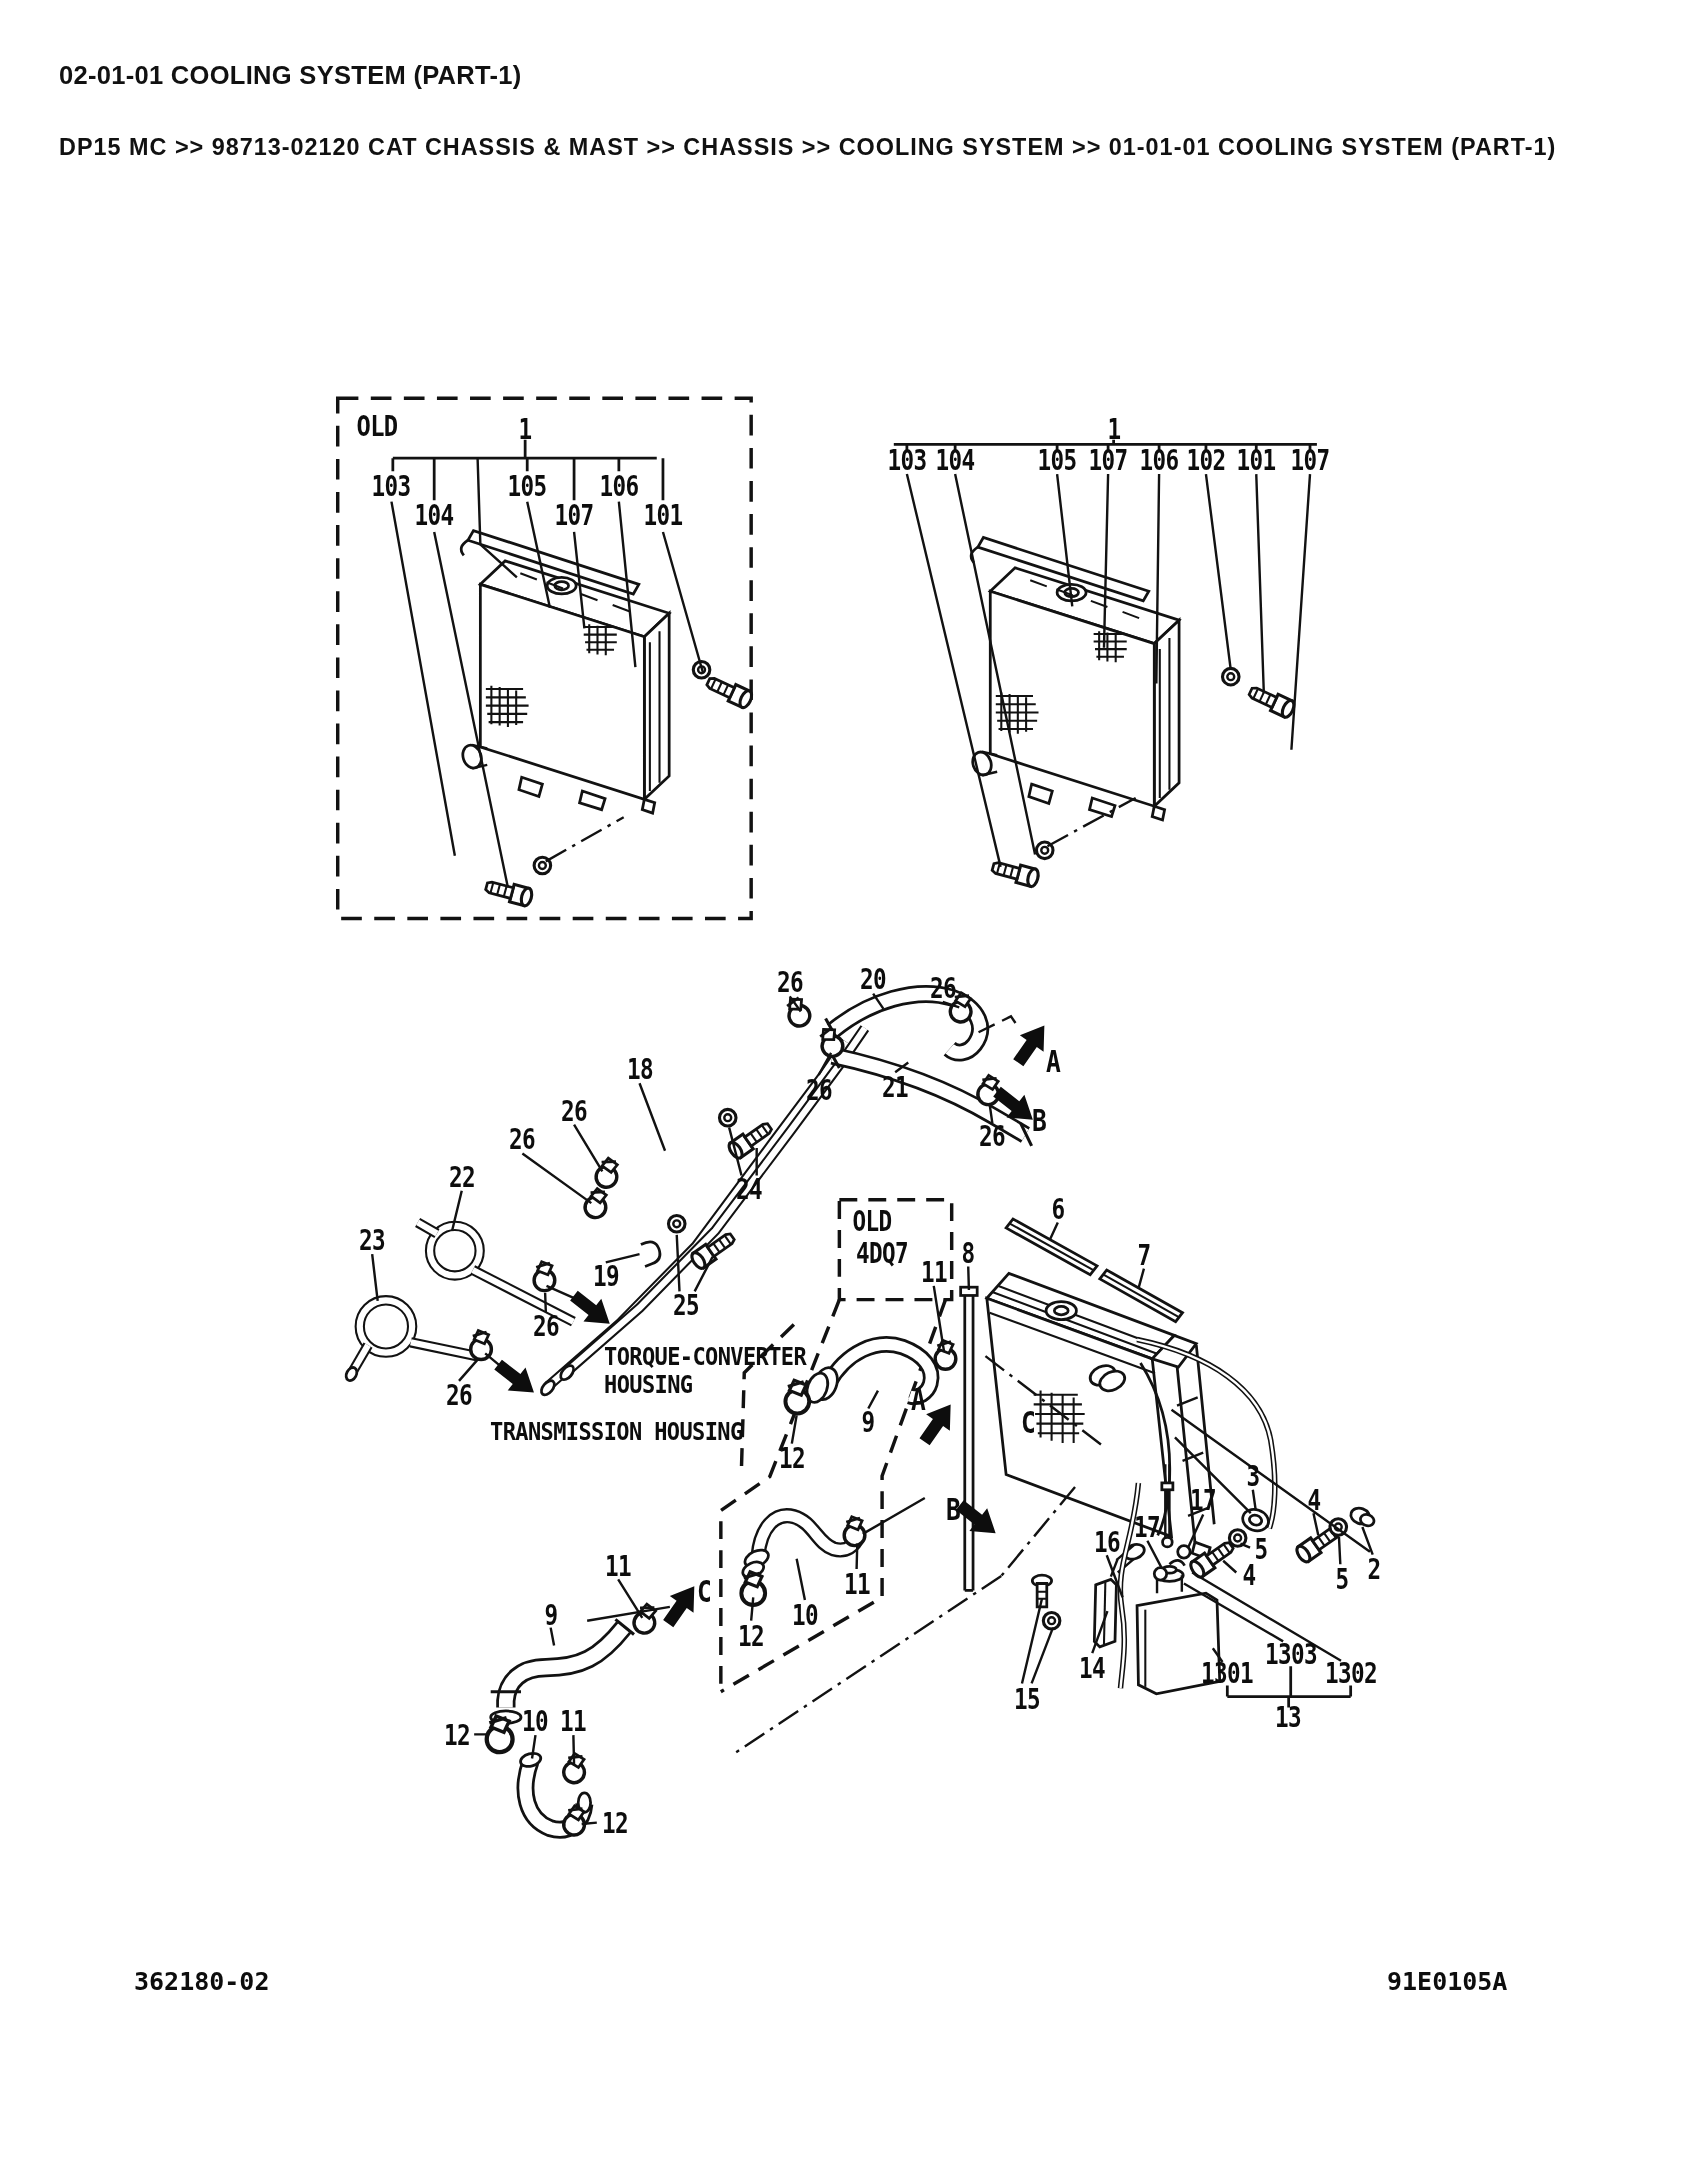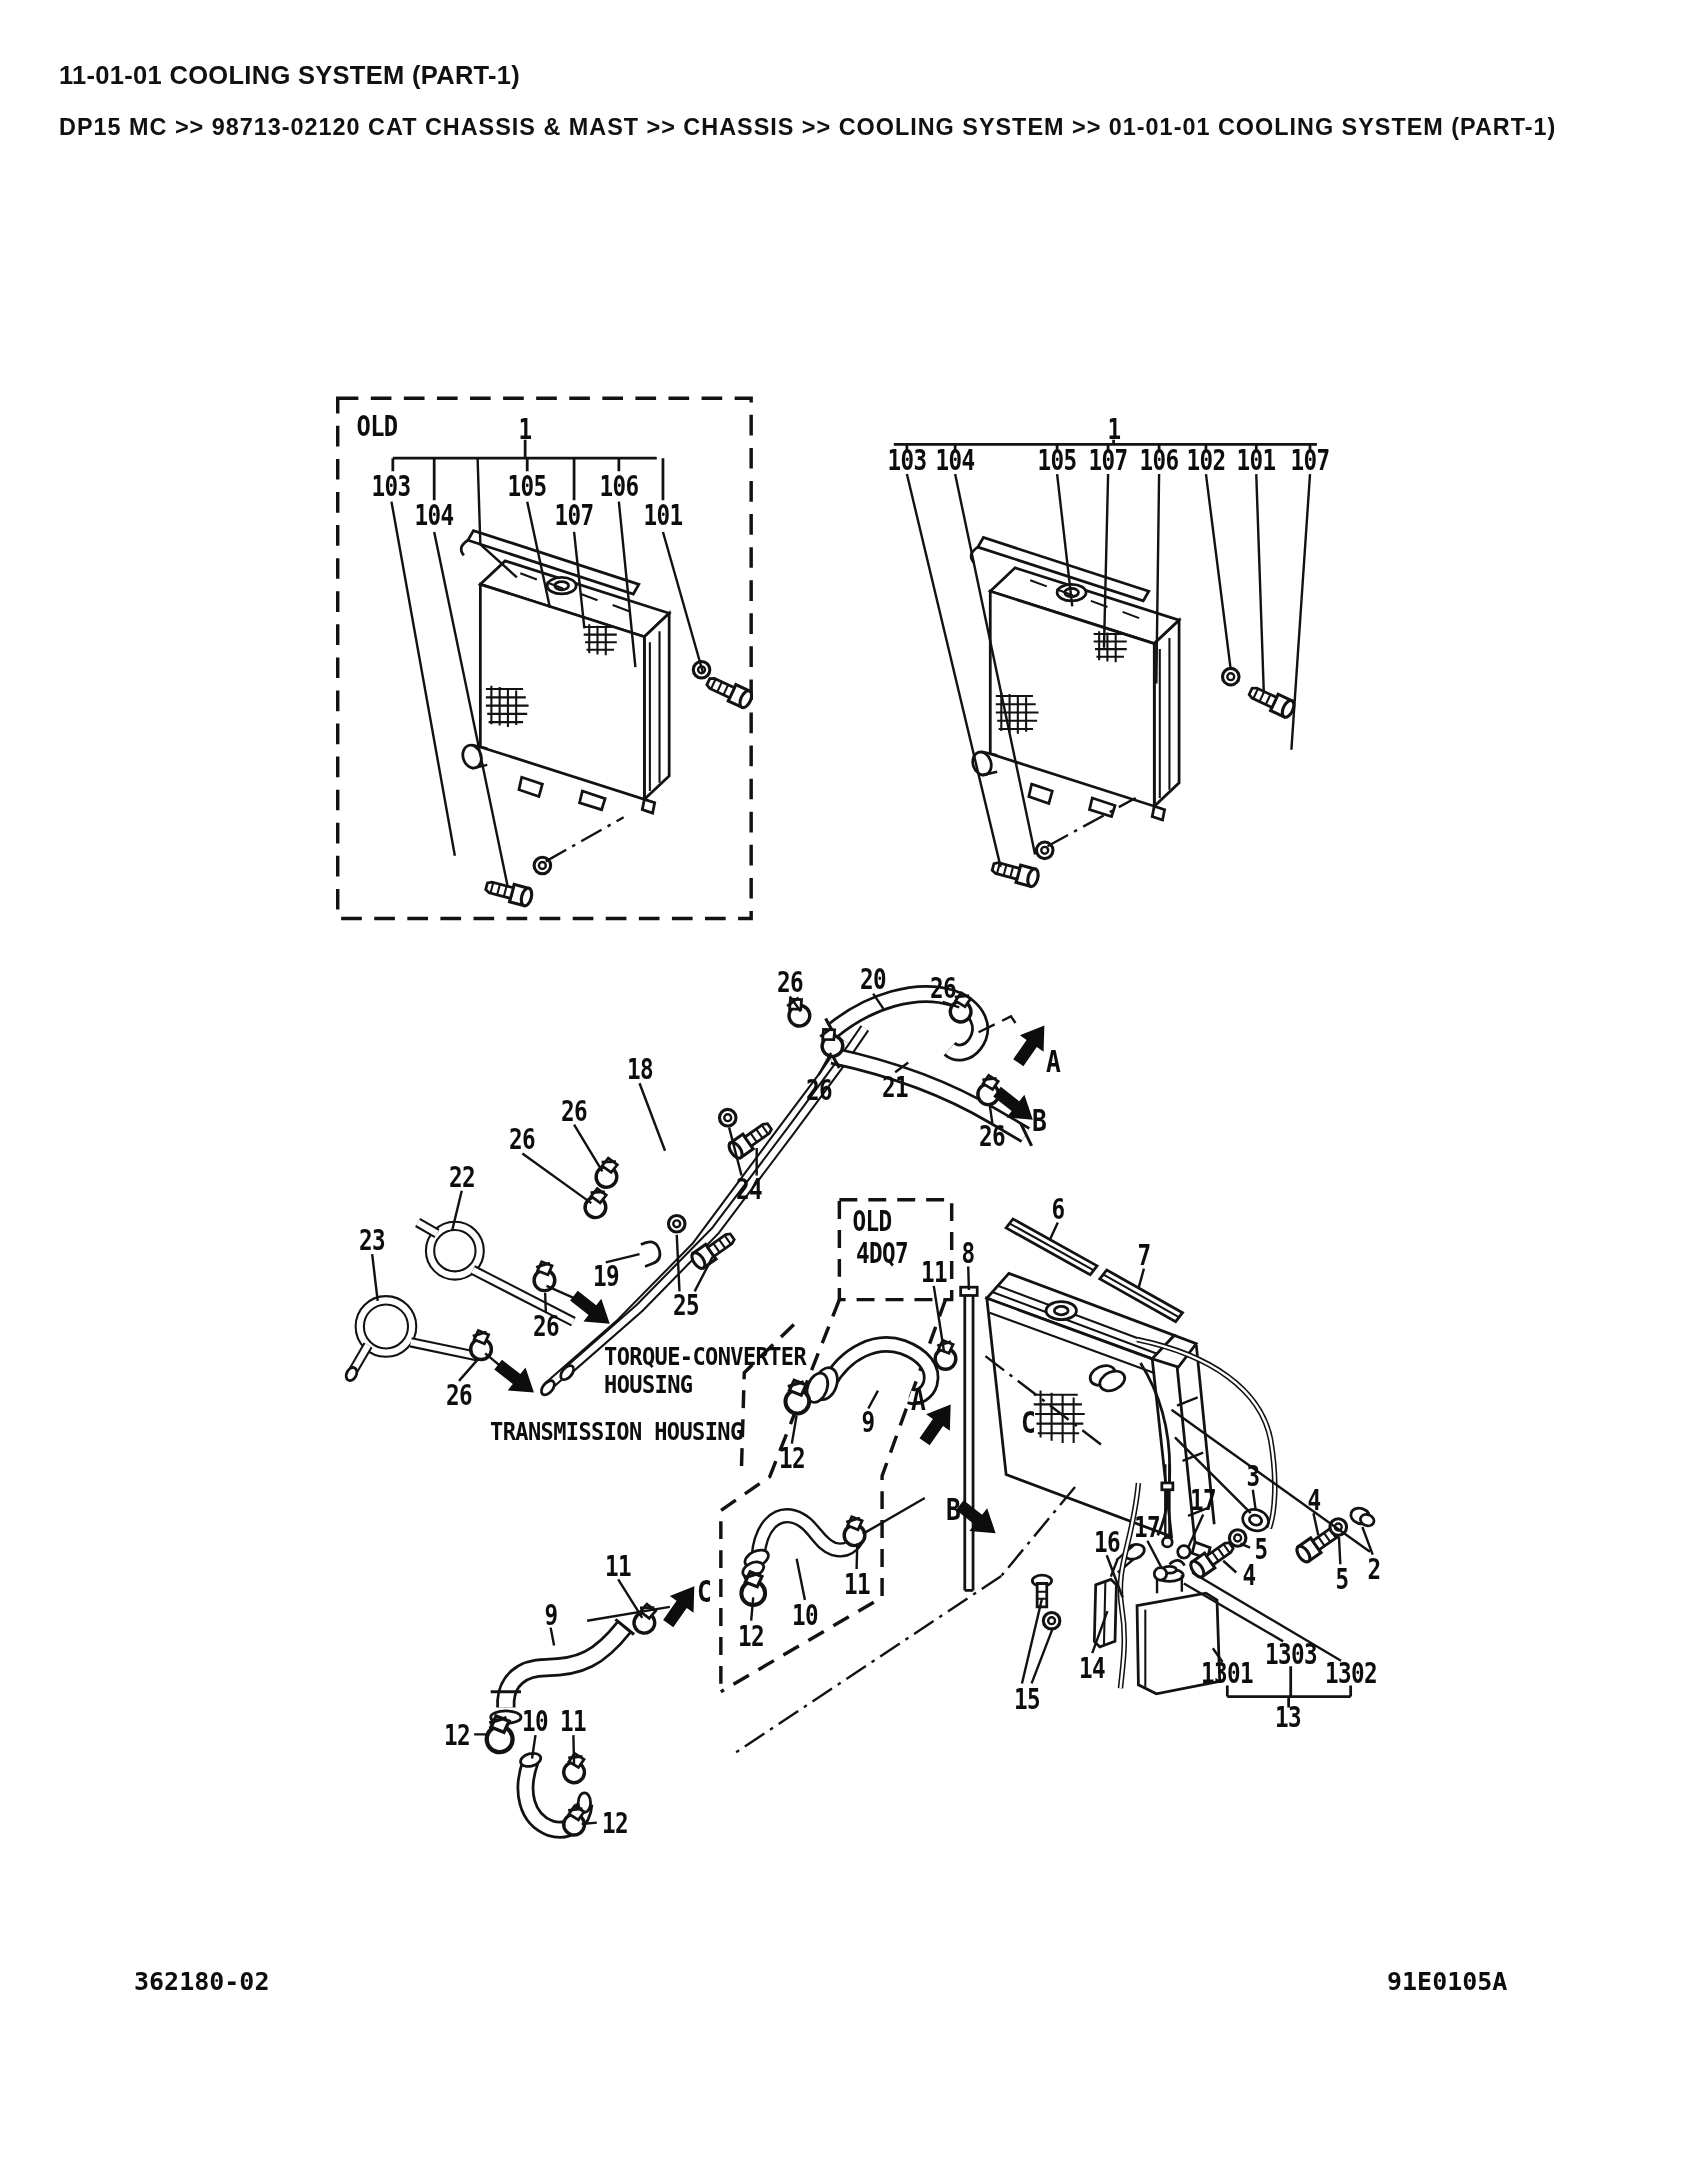--- a/index.html
+++ b/index.html
@@ -1,40 +1,40 @@
 <!DOCTYPE html>
 <html style="font-size:11px"><head>
 <meta charset="utf-8">
 <style>
   html,body{margin:0;padding:0;background:#e8e8e8;}
   #page{position:relative;width:1687px;height:2183px;background:#ffffff;overflow:hidden;
         font-family:"Liberation Sans",sans-serif;color:#111;}
   #title{position:absolute;left:59px;top:61px;font:700 25.5px "Liberation Sans",sans-serif;
          letter-spacing:0.3px;white-space:nowrap;}
-  #breadcrumb{position:absolute;left:59px;top:114px;font:700 23.4px "Liberation Sans",sans-serif;
+  #breadcrumb{position:absolute;left:59px;top:134px;font:700 23.4px "Liberation Sans",sans-serif;
          letter-spacing:1px;white-space:nowrap;text-align:right;}
   #diagram-svg{position:absolute;left:0;top:0;width:1687px;height:2183px;}
   .part-label{position:absolute;transform:translate(-50%,-50%) scaleX(0.82);
          font:700 27.6px "DejaVu Sans Mono",monospace;color:#0d0d0d;
          letter-spacing:-0.7px;white-space:nowrap;}
   .housing-label{position:absolute;transform:translateY(-50%) scaleX(0.88);
          transform-origin:left center;
          font:700 25px "DejaVu Sans Mono",monospace;color:#0d0d0d;
          letter-spacing:-0.7px;white-space:nowrap;}
   .footer-code{position:absolute;font:700 25px "DejaVu Sans Mono",monospace;color:#0d0d0d;
          letter-spacing:0;white-space:nowrap;}
   #footer-left{left:134px;top:1967px;}
   #footer-right{left:1360px;top:1967px;margin-left:27px;}
 </style>
 </head>
 <body>
 
 <div id="page">
 
-  <div id="title">11-01-01 COOLING SYSTEM (PART-1)</div>
+  <div id="title">02-01-01 COOLING SYSTEM (PART-1)</div>
   <div id="breadcrumb">DP15 MC &gt;&gt; 98713-02120 CAT CHASSIS &amp; MAST &gt;&gt; CHASSIS &gt;&gt; COOLING SYSTEM &gt;&gt; 01-01-01 COOLING SYSTEM (PART-1)</div>
 
   <svg id="diagram-svg" viewBox="0 0 2448 3168" fill="none" stroke="#121212" stroke-width="4">
 
     <defs>
       <g id="radiator">
         <path d="M-18,-64 L222,14 L230,0 L-10,-78 Z" fill="#fff"></path>
         <path d="M-18,-64 q-16,10 -6,22"></path>
         <path d="M0,0 L36,-34 L274,42 L238,76 Z" fill="#fff"></path>
         <path d="M238,76 L274,42 L274,278 L238,312 Z" fill="#fff"></path>

